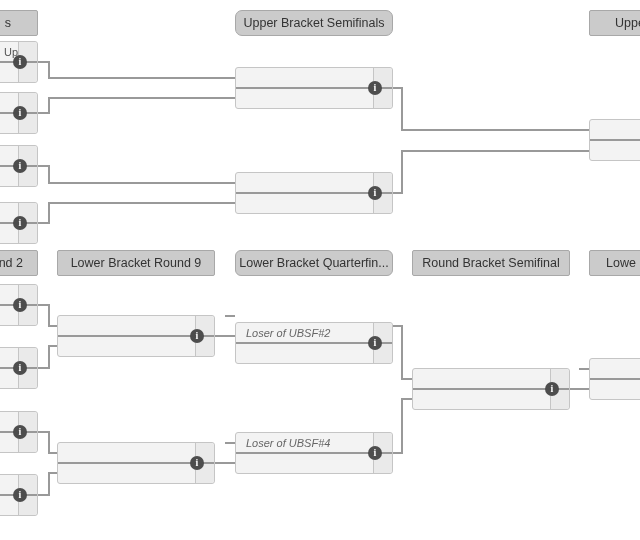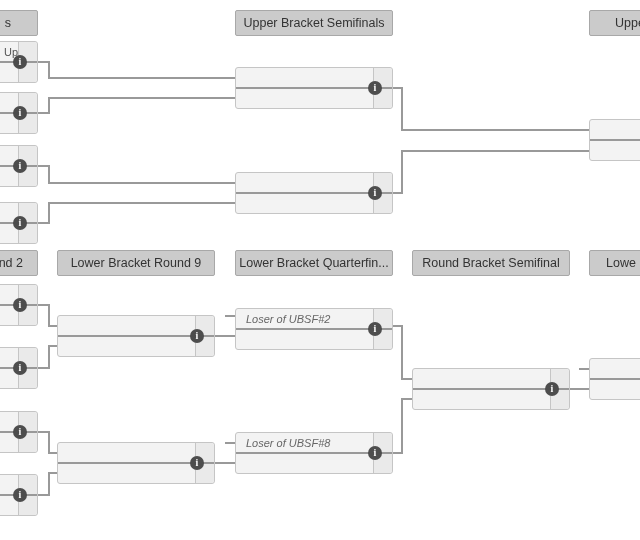--- a/index.html
+++ b/index.html
@@ -84,25 +84,25 @@
     <div class="conn" style="left: 401px; top: 325px; width: 2px; height: 55px;"></div>
     <div class="conn" style="left: 401px; top: 378px; width: 11px; height: 2px;"></div>
     <div class="conn" style="left: 393px; top: 452px; width: 8px; height: 2px;"></div>
     <div class="conn" style="left: 401px; top: 398px; width: 2px; height: 56px;"></div>
     <div class="conn" style="left: 401px; top: 398px; width: 11px; height: 2px;"></div>
     <div class="conn" style="left: 570px; top: 388px; width: 19px; height: 2px;"></div>
     <div class="conn" style="left: 225px; top: 315px; width: 10px; height: 2px;"></div>
     <div class="conn" style="left: 225px; top: 442px; width: 10px; height: 2px;"></div>
     <div class="conn" style="left: 579px; top: 368px; width: 10px; height: 2px;"></div>
     <div class="round-header align-right" style="left: -120px; top: 10px; padding: 0px 26px 0px 0px;">s</div>
-    <div class="round-header" style="left: 235px; top: 10px;">Upper Bracket Semifinals</div>
+    <div class="round-header" style="left: 235px; top: 10px; border-radius: 7px;">Upper Bracket Semifinals</div>
     <div class="round-header align-left" style="left: 589px; top: 10px; padding: 0px 0px 0px 25px;">Uppe</div>
     <div class="round-header align-right" style="left: -120px; top: 250px; padding: 0px 14px 0px 0px;">nd 2</div>
     <div class="round-header" style="left: 57px; top: 250px;">Lower Bracket Round 9</div>
-    <div class="round-header" style="left: 235px; top: 250px;">Lower Bracket Quarterfin...</div>
+    <div class="round-header" style="left: 235px; top: 250px; border-radius: 6px;">Lower Bracket Quarterfin...</div>
     <div class="round-header" style="left: 412px; top: 250px;">Round Bracket Semifinal</div>
     <div class="round-header align-left" style="left: 589px; top: 250px; padding: 0px 0px 0px 16px;">Lowe</div>
     <div class="match" style="left: -120px; top: 41px;">
       <div class="score-col"></div>
       <div class="slot top align-right">Up</div>
       <div class="slot bottom"></div>
       <div class="mid-line"></div>
       <div class="info-icon">i</div>
     </div>
     <div class="match" style="left: -120px; top: 92px;">
@@ -180,30 +180,30 @@
       <div class="mid-line"></div>
       <div class="info-icon">i</div>
     </div>
     <div class="match" style="left: 57px; top: 442px;">
       <div class="score-col"></div>
       <div class="slot top"></div>
       <div class="slot bottom"></div>
       <div class="mid-line"></div>
       <div class="info-icon">i</div>
     </div>
-    <div class="match" style="left: 235px; top: 308px; padding-left: 32px;">
+    <div class="match" style="left: 235px; top: 322px; padding-left: 32px;">
       <div class="score-col"></div>
       <div class="slot top placeholder">Loser of UBSF#2</div>
       <div class="slot bottom"></div>
       <div class="mid-line"></div>
       <div class="info-icon">i</div>
     </div>
     <div class="match" style="left: 235px; top: 432px;">
       <div class="score-col"></div>
-      <div class="slot top placeholder">Loser of UBSF#8</div>
+      <div class="slot top placeholder">Loser of UBSF#4</div>
       <div class="slot bottom"></div>
       <div class="mid-line"></div>
       <div class="info-icon">i</div>
     </div>
     <div class="match" style="left: 412px; top: 368px;">
       <div class="score-col"></div>
       <div class="slot top"></div>
       <div class="slot bottom"></div>
       <div class="mid-line"></div>
       <div class="info-icon">i</div>

